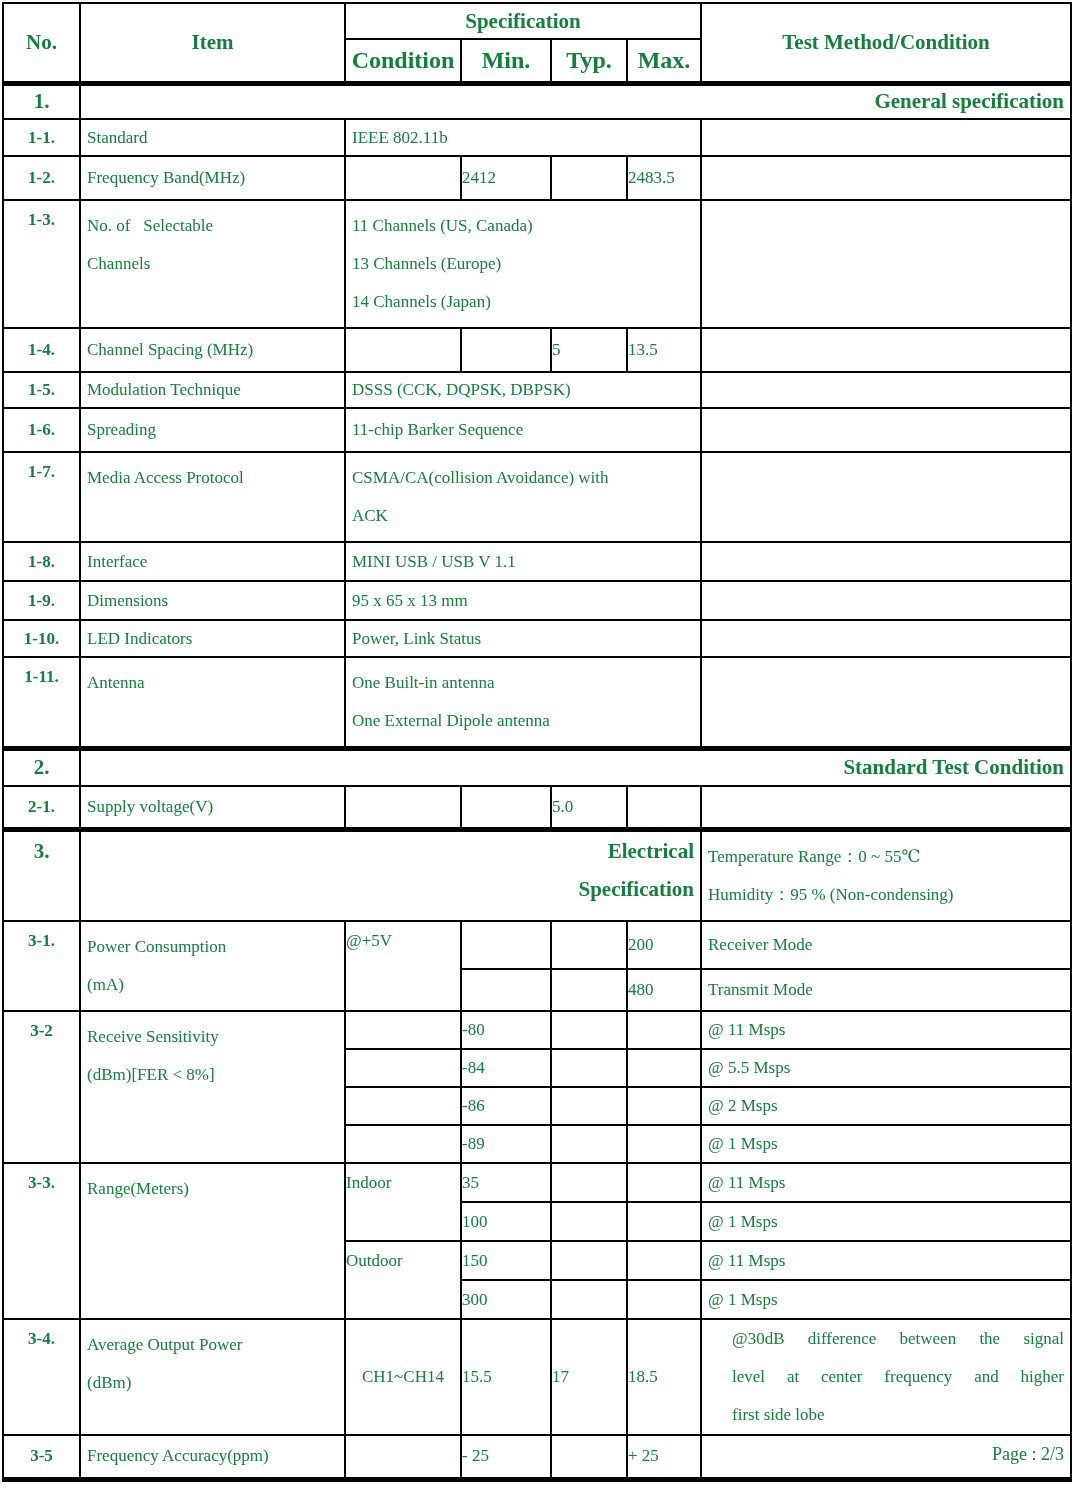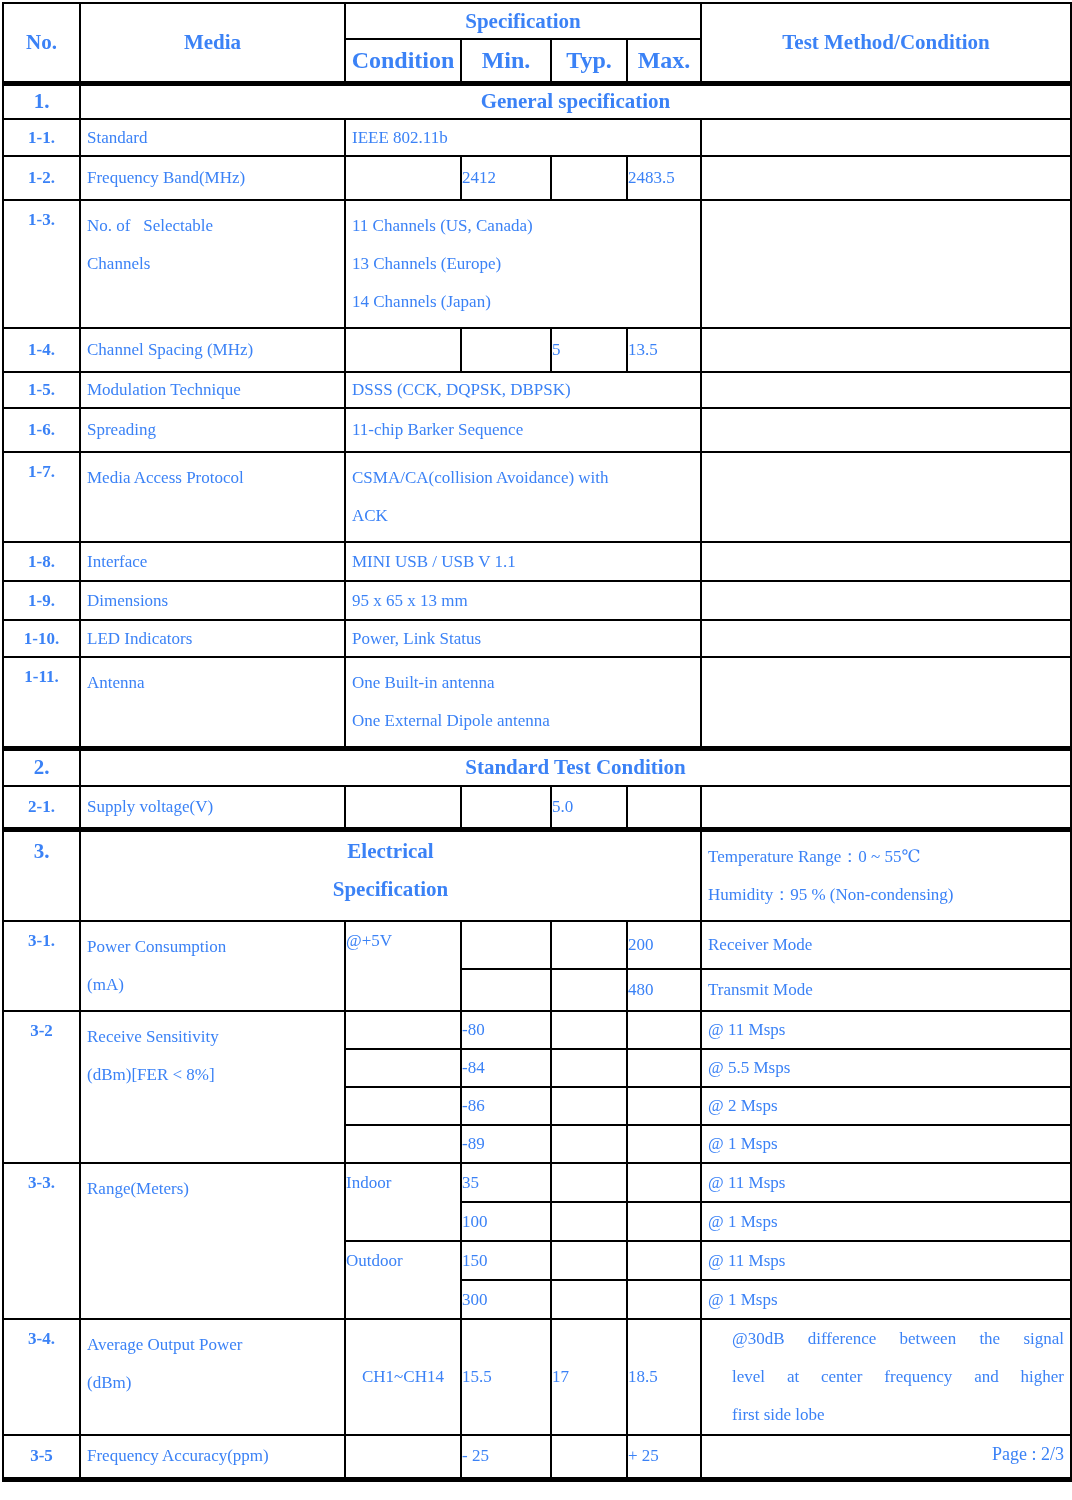--- a/index.html
+++ b/index.html
@@ -1,19 +1,19 @@
 <!DOCTYPE html>
 <html><head>
 <meta charset="utf-8">
 <style>
   html,body{margin:0;padding:0;background:#ffffff;}
   .page{
     position:relative;
     width:1072px;height:1500px;
-    background:#ffffff;color:#3b82f6;
+    background:#ffffff;color:#15803d;
     font-family:"Liberation Serif","DejaVu Serif",serif;
     overflow:hidden;
   }
   table.spec{
     border-collapse:collapse;
     table-layout:fixed;
     width:1068px;
     margin:2px 0 0 2px;
   }
   td,th{
@@ -24,21 +24,21 @@
     vertical-align:middle;
   }
   th{font-weight:bold;text-align:center;}
   .hbig{font-size:21px;}
   .hsub{font-size:24px;}
   .bb{border-bottom-width:5px;}
   .bt{border-top-width:5px;}
   .no{text-align:center;font-weight:bold;}
   .item,.spec-t,.test{text-align:left;padding:6px 6px;}
   .val{}
-  .sec{font-weight:bold;font-size:21px;padding:0 6px;text-align:center;}
+  .sec{font-weight:bold;font-size:21px;padding:0 6px;text-align:right;}
   .secno{font-size:21px;}
   .ml{white-space:pre-line;line-height:38px;}
   .vt{vertical-align:top;}
   .jl{padding:0 6px;}
   .jl div{line-height:38px;margin-left:24px;}
   .jl div.j{text-align:justify;text-align-last:justify;}
   
   .h36{height:36px}.h37{height:37px}.h38{height:38px}.h39{height:39px}
   .h40{height:44px}.h44{height:44px}.h75{height:75px}.h77{height:77px}
   .h110{height:110px}.h113{height:113px}
@@ -58,21 +58,21 @@
         <col style="width:265px">
         <col style="width:116px">
       <col style="width:90px">
         <col style="width:76px">
         <col style="width:74px">
       <col style="width:370px">
     </colgroup>
     <thead>
       <tr class="h36">
         <th rowspan="2" class="hbig bb">No.</th>
-        <th rowspan="2" class="hbig bb">Media</th>
+        <th rowspan="2" class="hbig bb">Item</th>
         <th colspan="4" class="hbig">Specification</th>
         <th rowspan="2" class="hbig bb">Test Method/Condition</th>
       </tr>
       <tr class="h44">
         <th class="hsub bb">Condition</th>
         <th class="hsub bb">Min.</th>
         <th class="hsub bb">Typ.</th>
         <th class="hsub bb">Max.</th>
       </tr>
     </thead>

